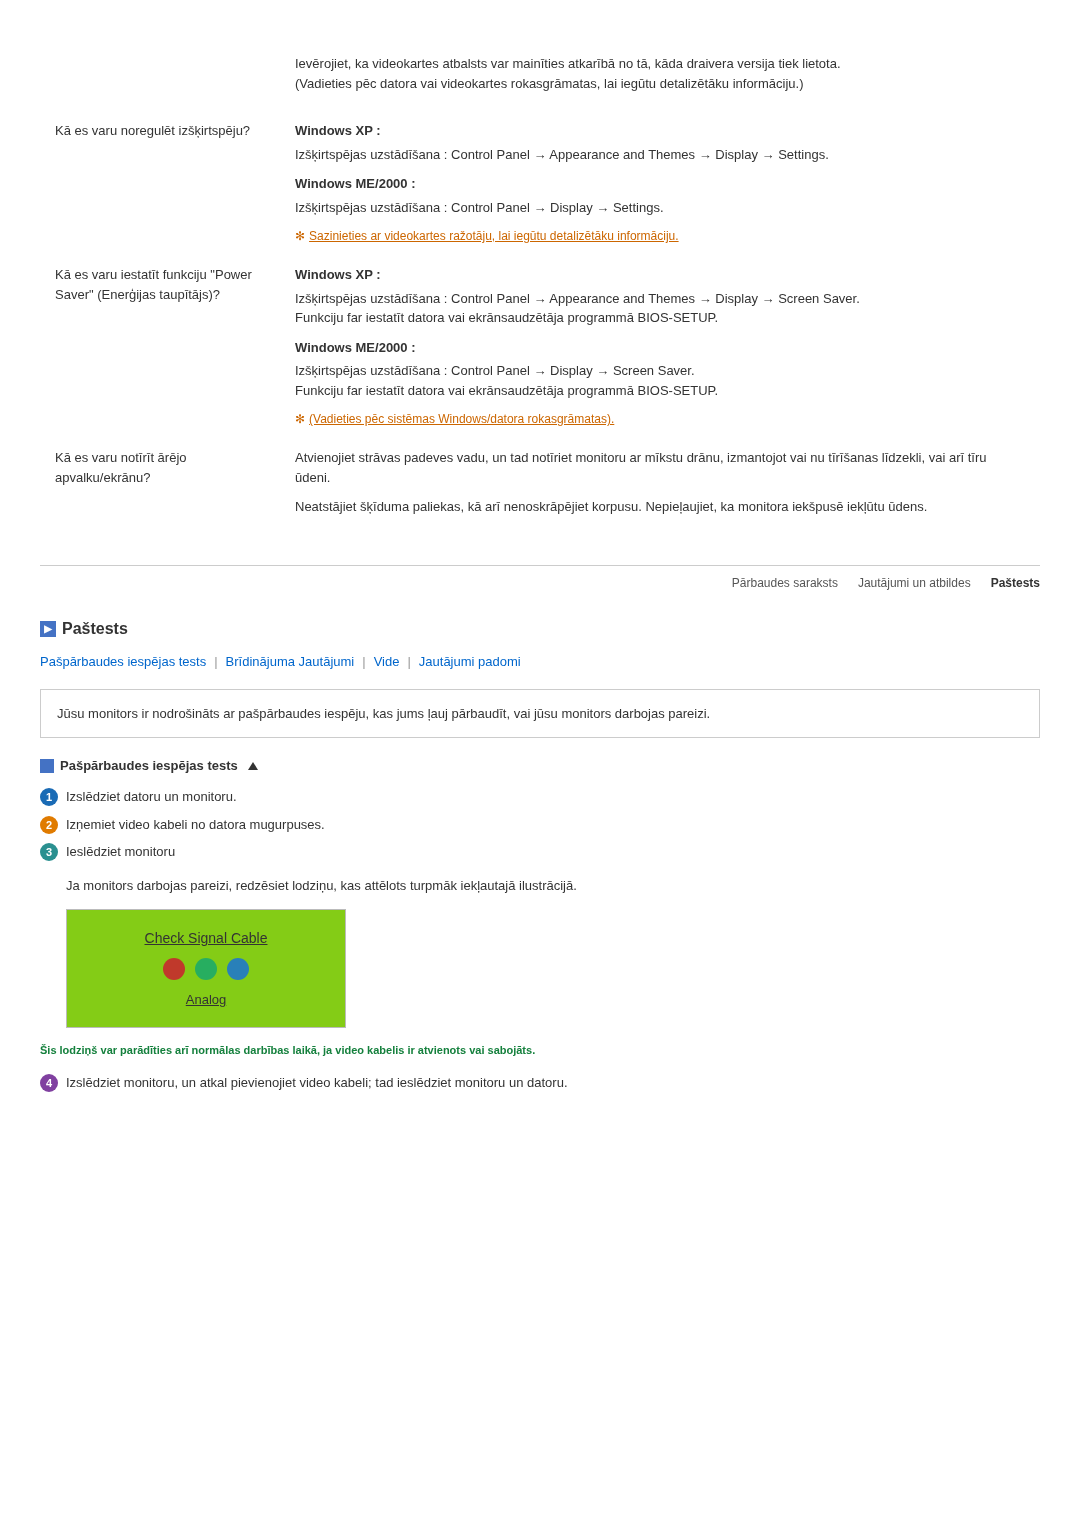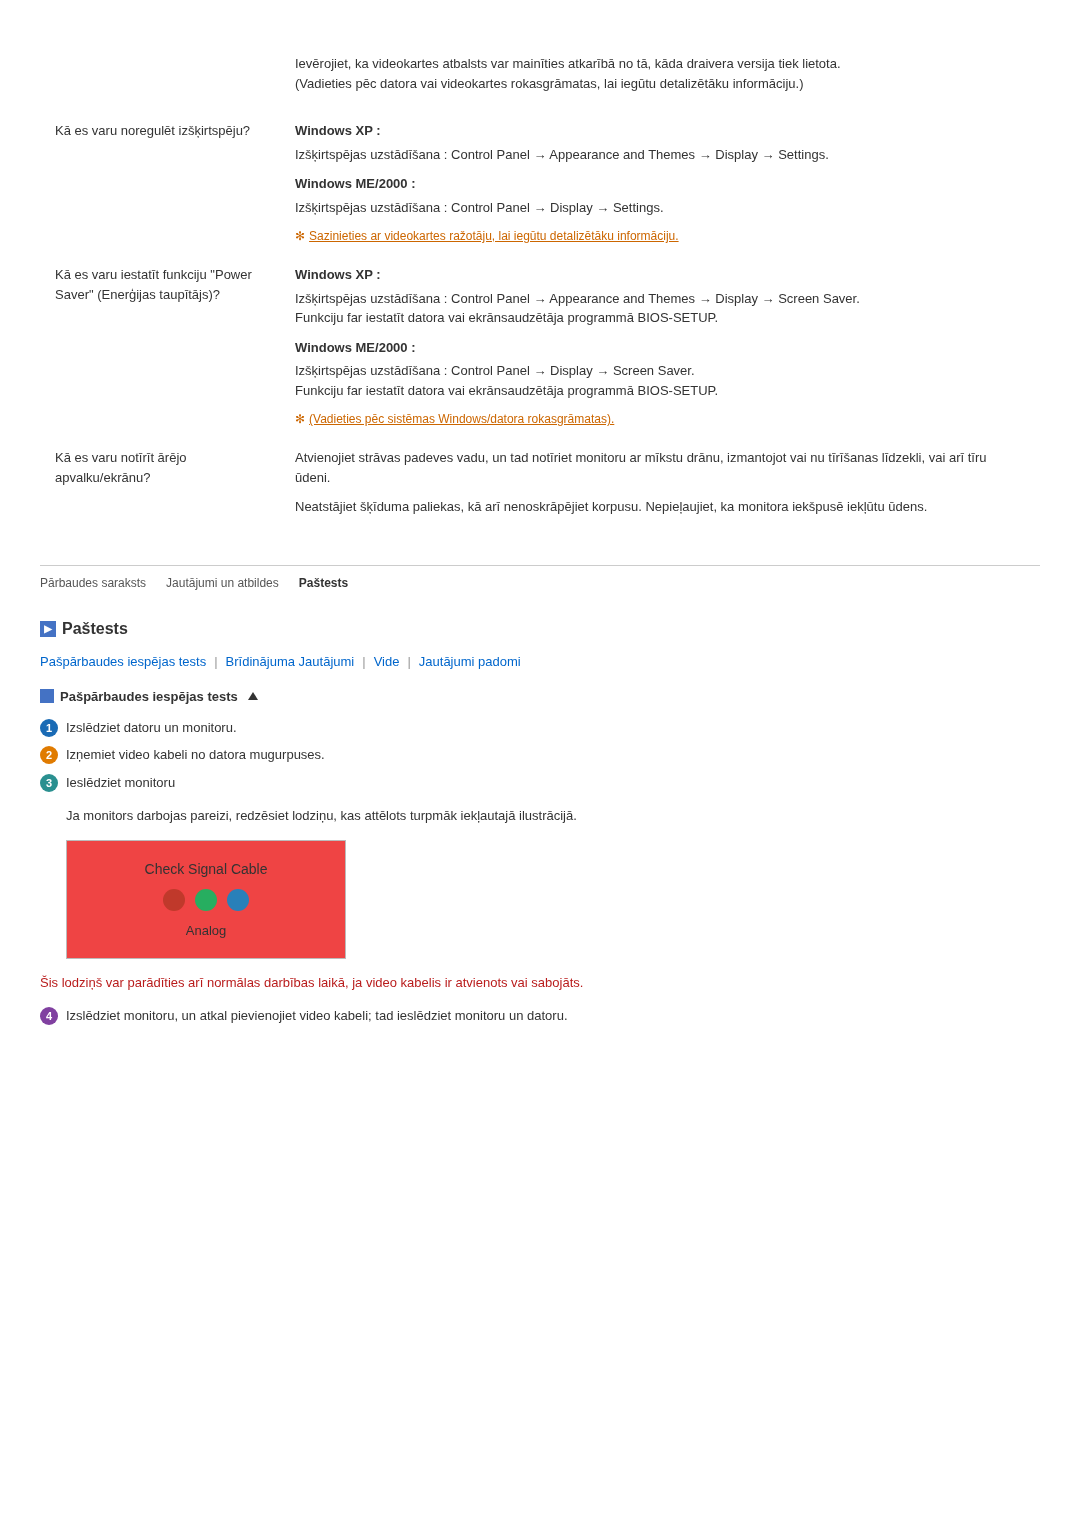--- a/index.html
+++ b/index.html
@@ -71,21 +71,21 @@
       margin-bottom: 4px;
     }
 
     .faq-table .answer-cell .section-block {
       margin-bottom: 10px;
     }
 
     
     .nav-bar {
       display: flex;
-      justify-content: flex-start;
+      justify-content: flex-end;
       align-items: center;
       border-top: 1px solid #ccc;
       padding: 10px 0;
       margin: 20px 0;
       gap: 20px;
     }
 
     .nav-bar a {
       color: #555;
       text-decoration: none;
@@ -228,23 +228,24 @@
       color: #333;
       line-height: 1.5;
       margin-bottom: 10px;
     }
 
     
     .signal-box {
       width: 280px;
       margin: 14px 0 14px 26px;
       border: 1px solid #bbb;
-      background: #ef4444;
+      background: #84cc16;
       padding: 20px;
       text-align: center;
+      text-decoration: underline;
     }
 
     .signal-box .signal-title {
       font-size: 14px;
       color: #333;
       margin-bottom: 12px;
     }
 
     .signal-circles {
       display: flex;
@@ -263,24 +264,25 @@
     .circle-green { background: #27ae60; }
     .circle-blue { background: #2980b9; }
 
     .signal-box .signal-type {
       font-size: 13px;
       color: #333;
     }
 
     
     .note-text {
-      font-size: 13px;
-      color: #b91c1c;
+      font-size: 11px;
+      color: #15803d;
       line-height: 1.5;
       margin: 10px 0 14px 0;
+      font-weight: bold;
     }
   </style>
 </head>
 <body>
 
 <div class="page-container">
 
   <div class="faq-section">
     <table class="faq-table">
       <tbody>
@@ -361,20 +363,23 @@
     <div class="sub-nav">
       <a href="#">Pašpārbaudes iespējas tests</a>
       <span class="separator"> | </span>
       <a href="#">Brīdinājuma Jautājumi</a>
       <span class="separator"> | </span>
       <a href="#">Vide</a>
       <span class="separator"> | </span>
       <a href="#">Jautājumi padomi</a>
     </div>
 
+    <div class="info-box">
+      <p>Jūsu monitors ir nodrošināts ar pašpārbaudes iespēju, kas jums ļauj pārbaudīt, vai jūsu monitors darbojas pareizi.</p>
+    </div>
 
     <div class="subsection-header">
       <span class="subsection-icon"></span>
       <span class="subsection-title">Pašpārbaudes iespējas tests</span>
       <span class="triangle-up"></span>
     </div>
 
     <div class="steps-list">
       <div class="step-item">
         <div class="step-number blue">1</div>

